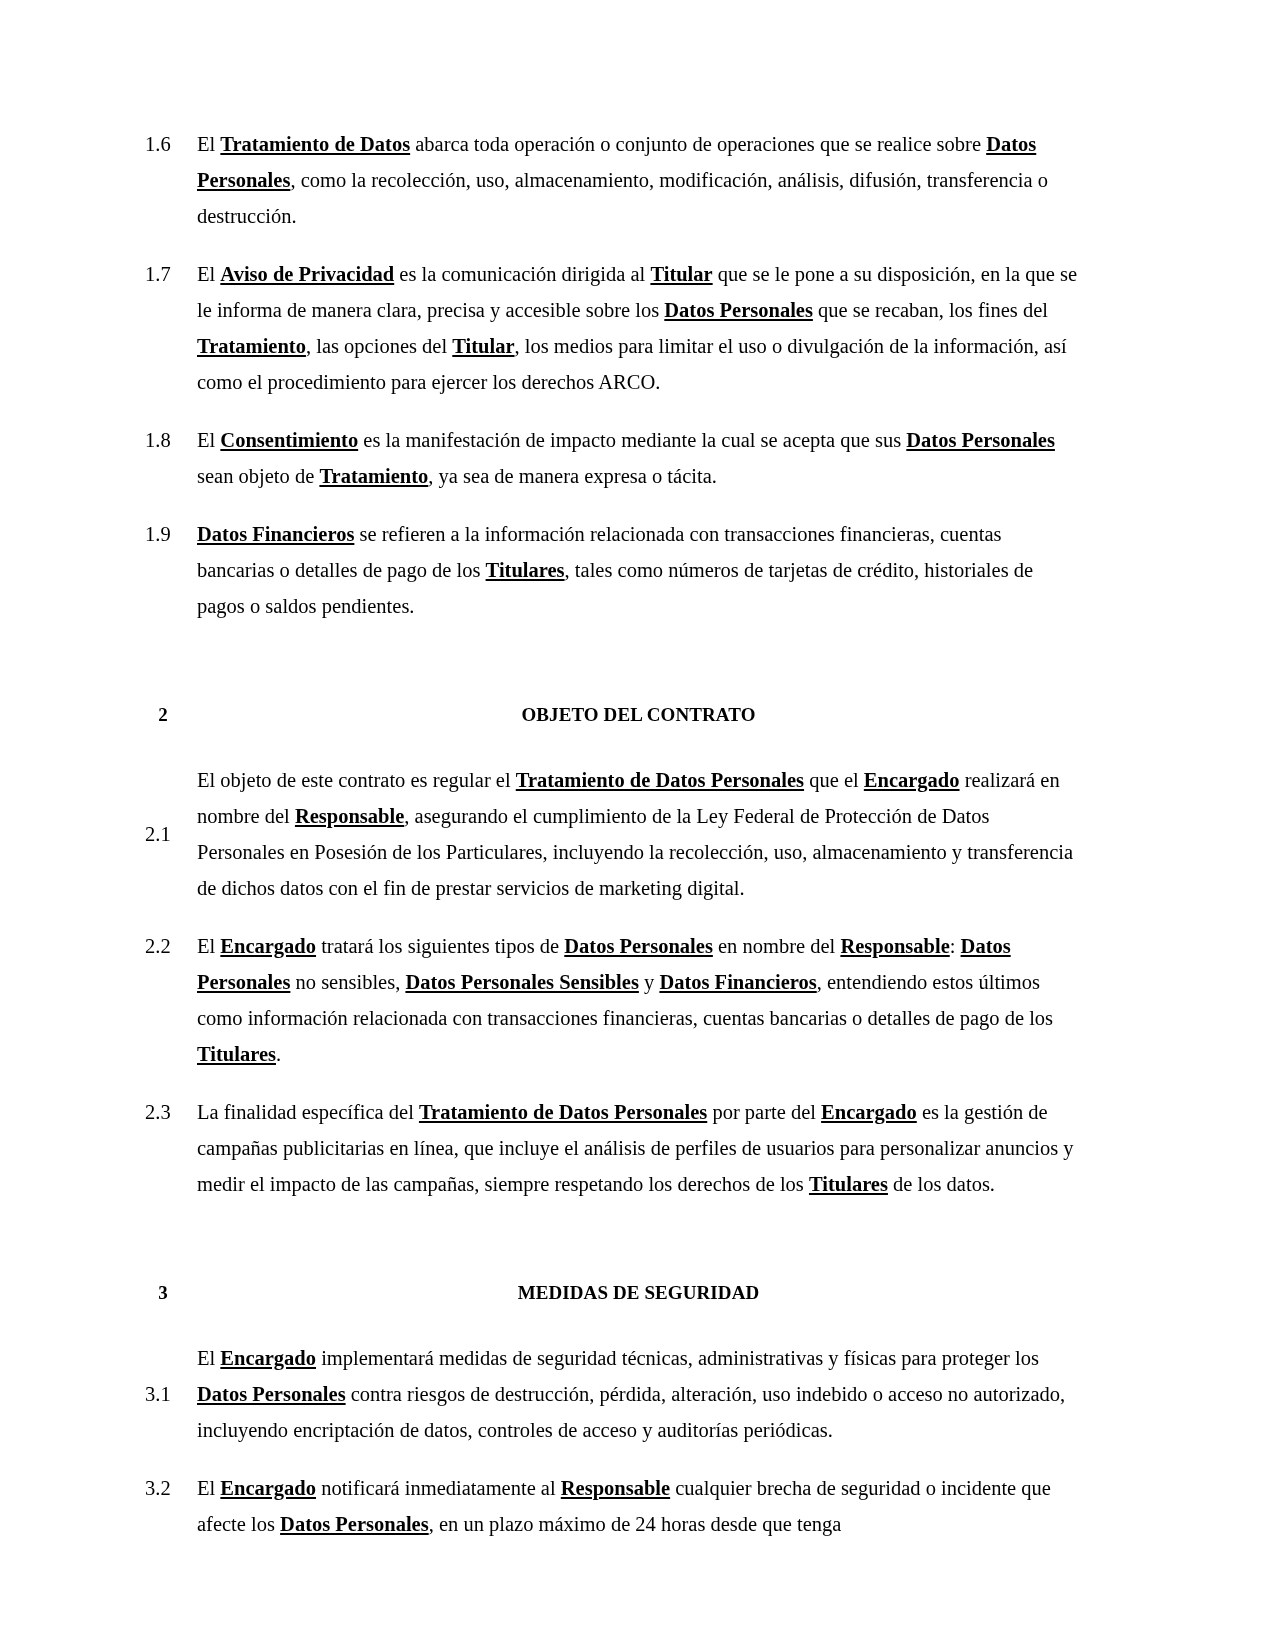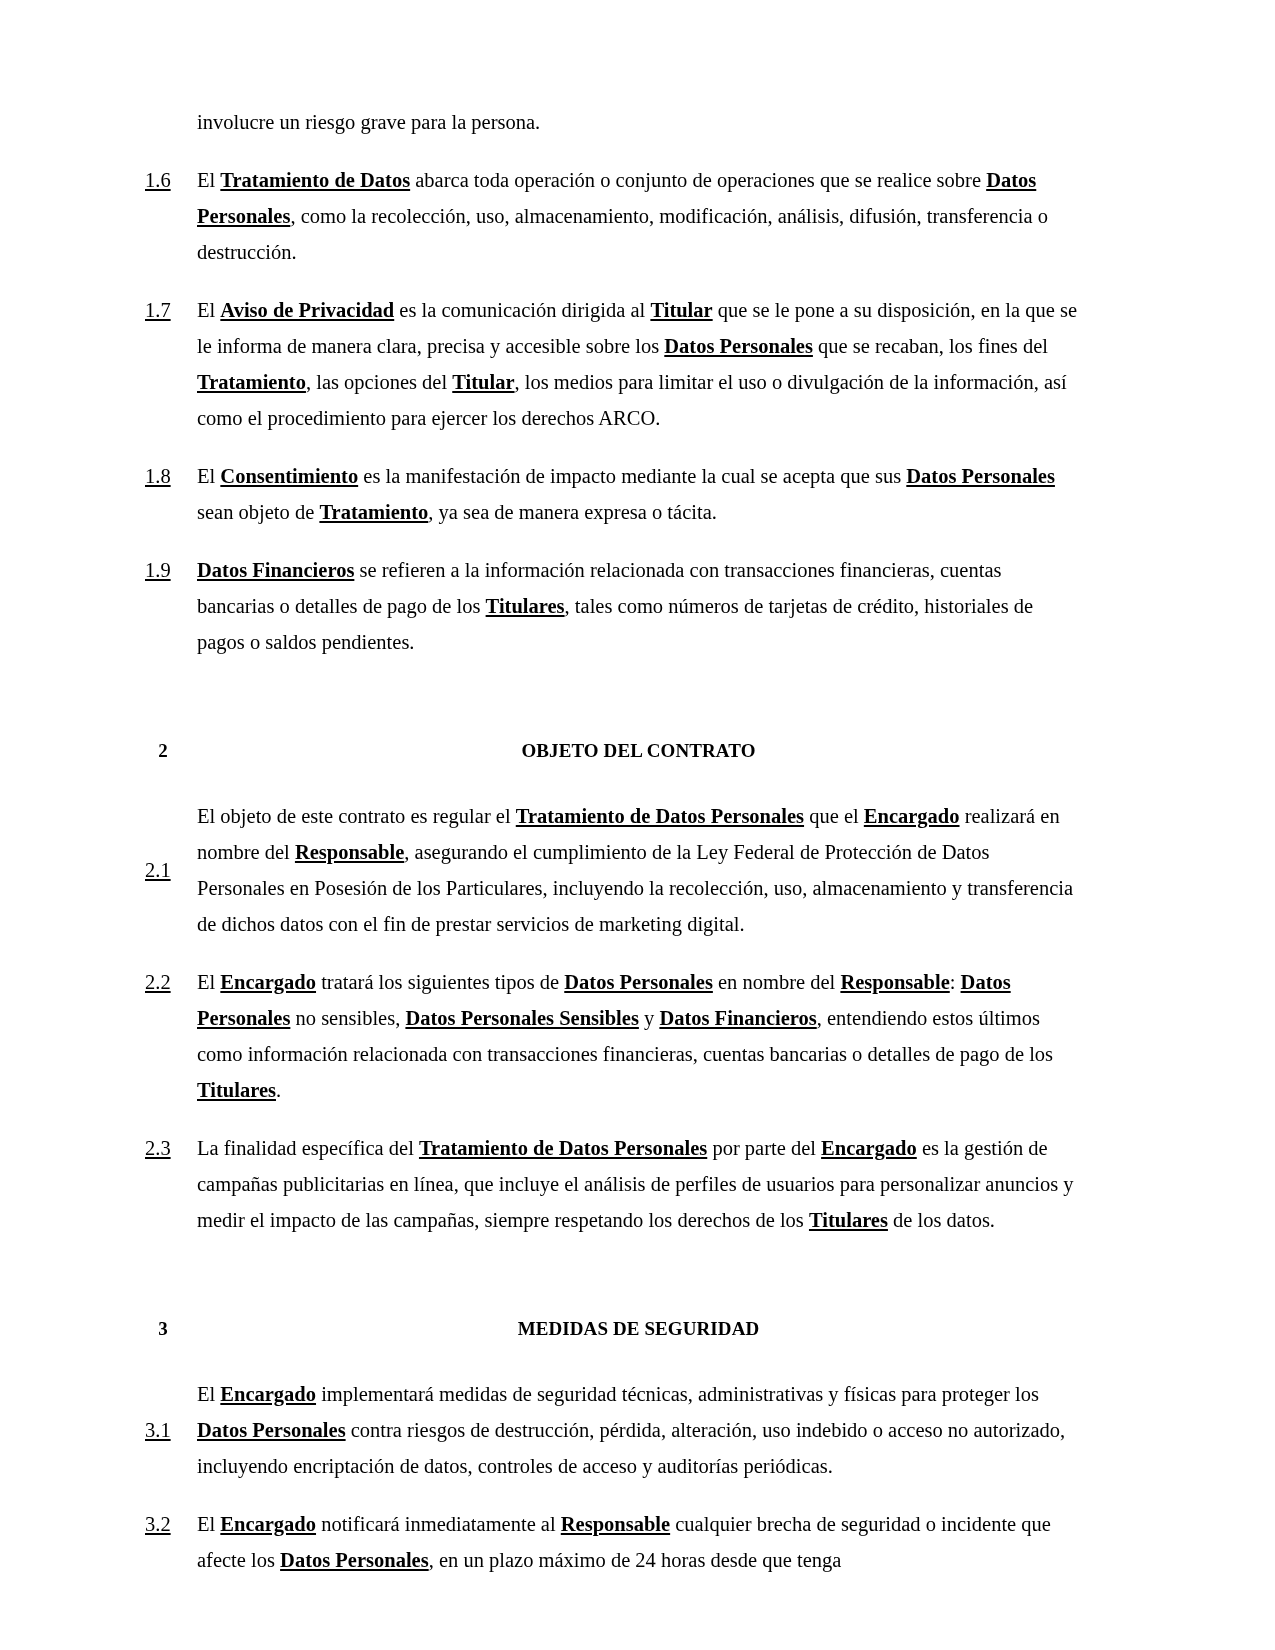--- a/index.html
+++ b/index.html
@@ -37,21 +37,20 @@
     display: flex;
     align-items: flex-start;
     margin-top: 22px;
   }
   .clause-number {
     flex: 0 0 52px;
     font-size: 20.5px;
     line-height: 36px;
     text-align: left;
     white-space: nowrap;
-    text-decoration: underline;
   }
   .clause-body {
     flex: 1 1 auto;
     font-size: 20.5px;
     line-height: 36px;
     text-align: left;
   }
 
   
   .section-heading {
@@ -80,21 +79,20 @@
   .heading-gap-after { margin-top: 30px; align-items: center; }
 
   b, strong { font-weight: bold; text-decoration: underline; }
 </style>
 </head>
 <body>
 
 <div class="page">
   <div class="content">
 
-    <p class="carryover">involucre un riesgo grave para la persona.</p>
 
     <div id="blocks-root">
         <div class="clause">
           <span class="clause-number">1.6</span>
           <span class="clause-body"><span>El </span><b>Tratamiento de Datos</b><span> abarca toda operación o conjunto de operaciones que se realice sobre </span><b>Datos Personales</b><span>, como la recolección, uso, almacenamiento, modificación, análisis, difusión, transferencia o destrucción.</span></span>
         </div>
         <div class="clause">
           <span class="clause-number">1.7</span>
           <span class="clause-body"><span>El </span><b>Aviso de Privacidad</b><span> es la comunicación dirigida al </span><b>Titular</b><span> que se le pone a su disposición, en la que se le informa de manera clara, precisa y accesible sobre los </span><b>Datos Personales</b><span> que se recaban, los fines del </span><b>Tratamiento</b><span>, las opciones del </span><b>Titular</b><span>, los medios para limitar el uso o divulgación de la información, así como el procedimiento para ejercer los derechos ARCO.</span></span>
         </div>

